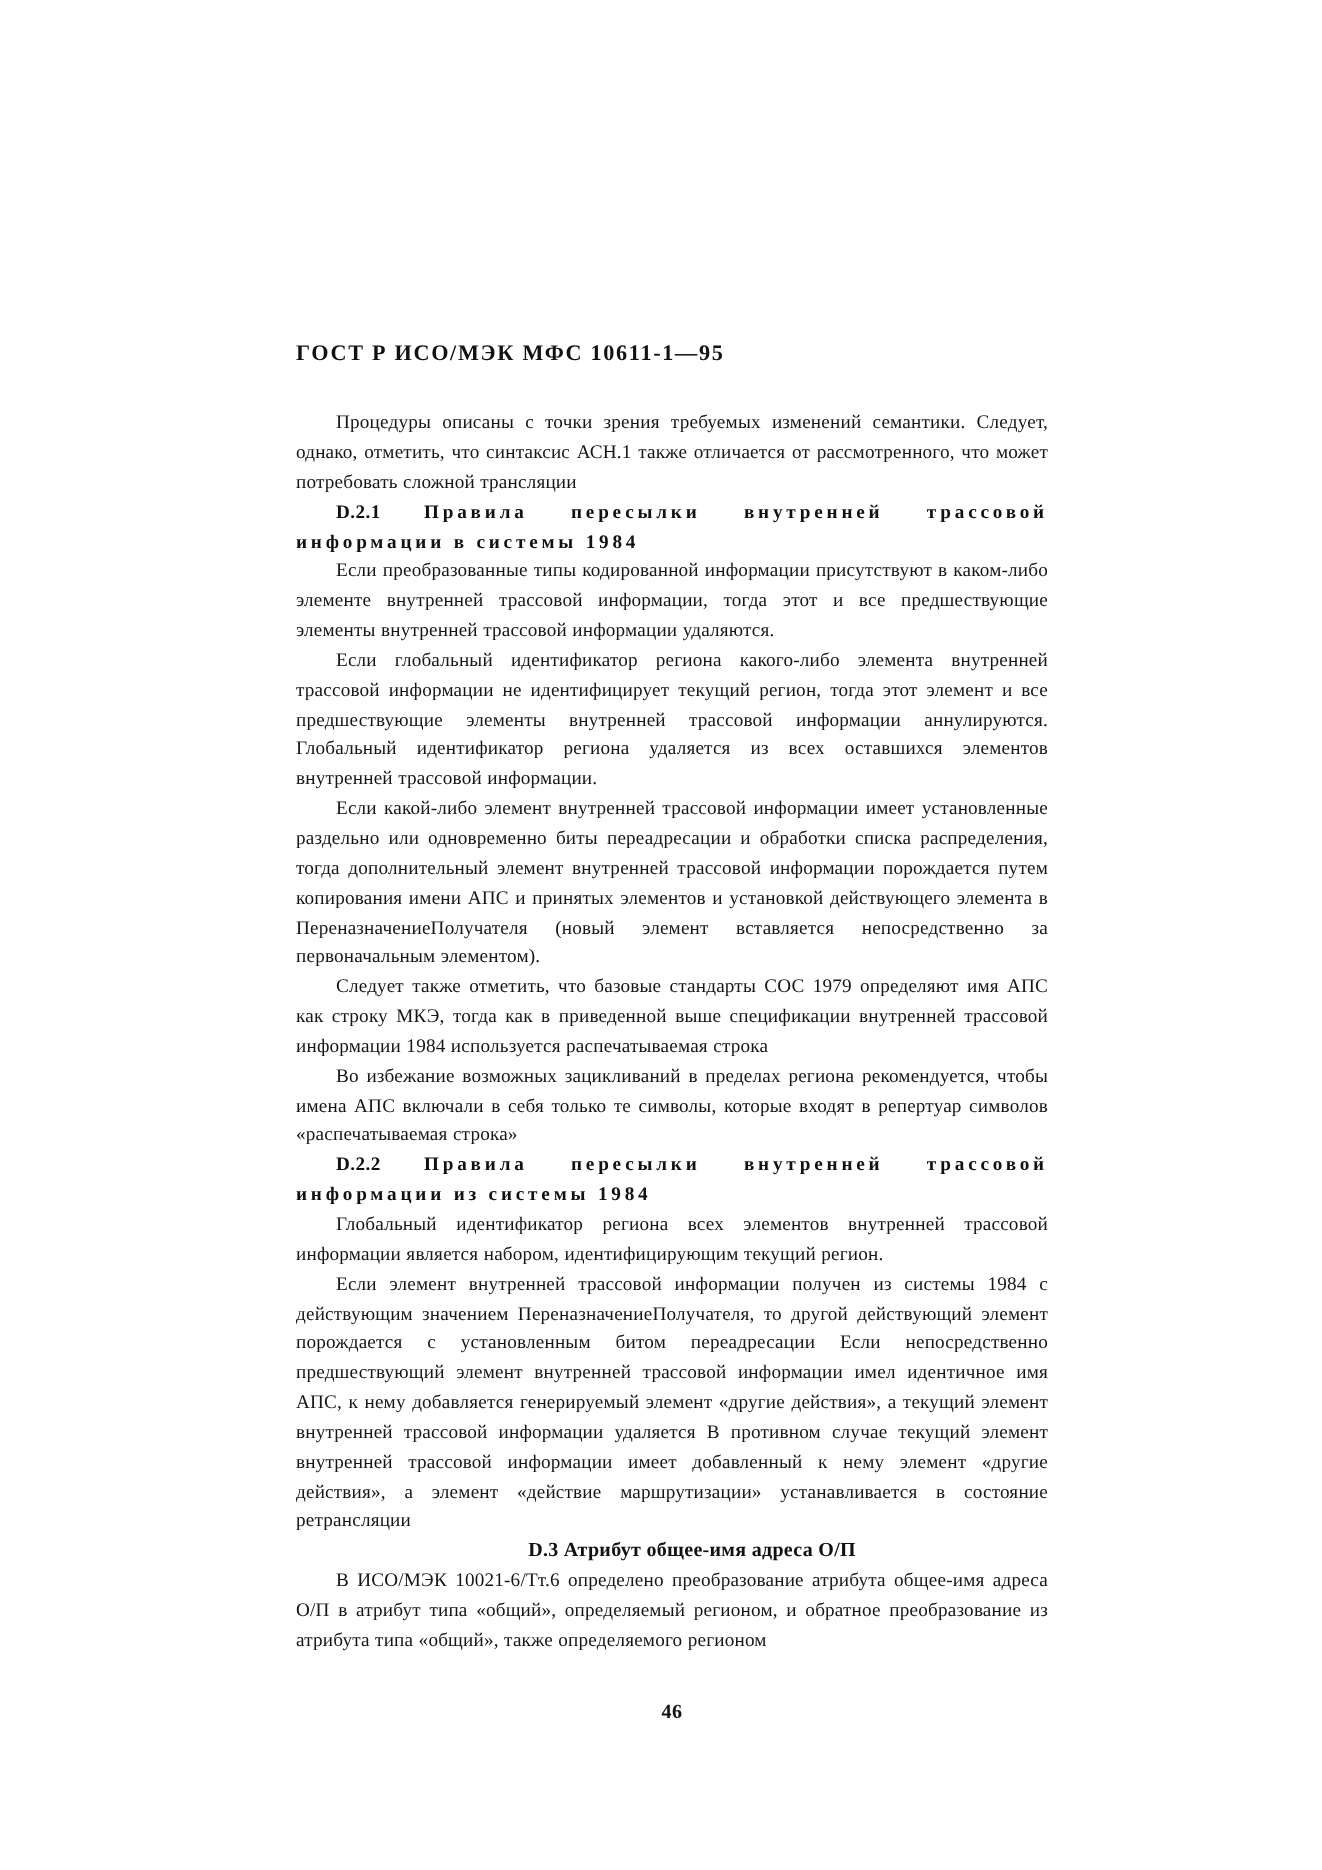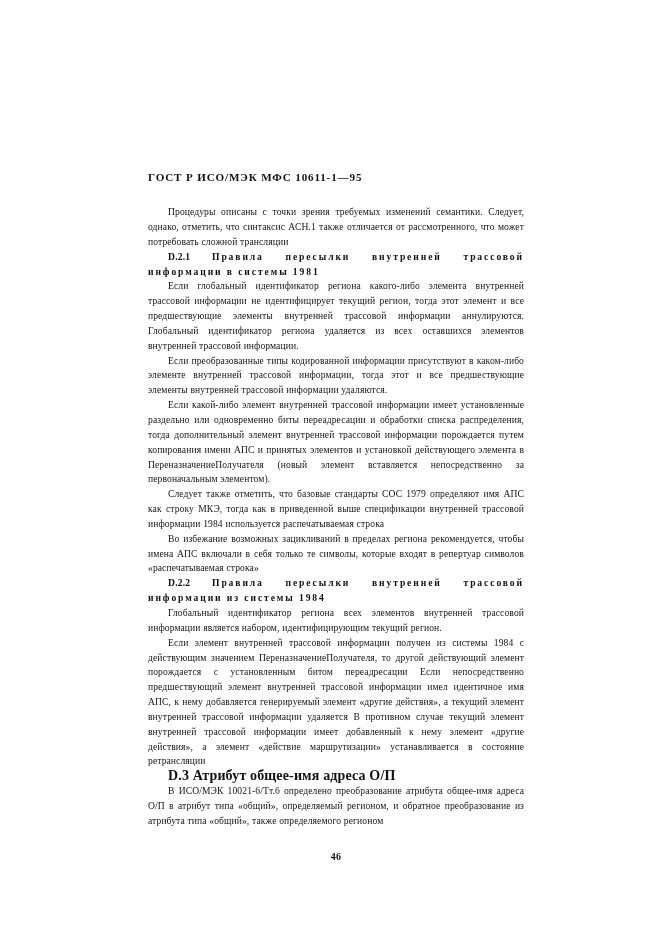--- a/index.html
+++ b/index.html
@@ -62,25 +62,25 @@
     text-align: justify;
     text-align-last: left;
     letter-spacing: 1.9px;
     color: #111111;
   }
   h3.sec-heading .sec-num {
     letter-spacing: 0.2px;
   }
   h3.sec-heading-tight {
     margin: 0;
-    font-size: 14px;
+    font-size: 10px;
     line-height: 14.85px;
     font-weight: bold;
     text-indent: 20px;
-    text-align: left;
+    text-align: center;
     letter-spacing: 0.15px;
     color: #111111;
   }
   .folio {
     margin: 22px 0 0 0;
     font-size: 10px;
     font-weight: bold;
     letter-spacing: 0.3px;
     color: #111111;
     text-align: center;
@@ -89,25 +89,25 @@
 </head>
 <body>
 
 <div class="page">
   <div class="content">
 
     <div class="running-head">ГОСТ Р ИСО/МЭК МФС 10611-1—95</div>
 
     <p class="body-par last-line-left">Процедуры описаны с точки зрения требуемых изменений семантики. Следует, однако, отметить, что синтаксис АСН.1 также отличается от рассмотренного, что может потребовать сложной трансляции</p>
 
-    <h3 class="sec-heading"><span class="sec-num">D.2.1</span> <span>Правила пересылки внутренней трассовой информации в системы 1981</span></h3>
+    <h3 class="sec-heading"><span class="sec-num">D.2.1</span> <span>Правила пересылки внутренней трассовой информации в системы 1984</span></h3>
+
+    <p class="body-par last-line-left">Если преобразованные типы кодированной информации присутствуют в каком-либо элементе внутренней трассовой информации, тогда этот и все предшествующие элементы внутренней трассовой информации удаляются.</p>
 
     <p class="body-par last-line-left">Если глобальный идентификатор региона какого-либо элемента внутренней трассовой информации не идентифицирует текущий регион, тогда этот элемент и все предшествующие элементы внутренней трассовой информации аннулируются. Глобальный идентификатор региона удаляется из всех оставшихся элементов внутренней трассовой информации.</p>
-
-    <p class="body-par last-line-left">Если преобразованные типы кодированной информации присутствуют в каком-либо элементе внутренней трассовой информации, тогда этот и все предшествующие элементы внутренней трассовой информации удаляются.</p>
 
     <p class="body-par last-line-left">Если какой-либо элемент внутренней трассовой информации имеет установленные раздельно или одновременно биты переадресации и обработки списка распределения, тогда дополнительный элемент внутренней трассовой информации порождается путем копирования имени АПС и принятых элементов и установкой действующего элемента в ПереназначениеПолучателя (новый элемент вставляется непосредственно за первоначальным элементом).</p>
 
 
     <p class="body-par last-line-left">Следует также отметить, что базовые стандарты СОС 1979 определяют имя АПС как строку МКЭ, тогда как в приведенной выше спецификации внутренней трассовой информации 1984 используется распечатываемая строка</p>
 
     <p class="body-par last-line-left">Во избежание возможных зацикливаний в пределах региона рекомендуется, чтобы имена АПС включали в себя только те символы, которые входят в репертуар символов «распечатываемая строка»</p>
 
     <h3 class="sec-heading"><span class="sec-num">D.2.2</span> <span>Правила пересылки внутренней трассовой информации из системы 1984</span></h3>
 

